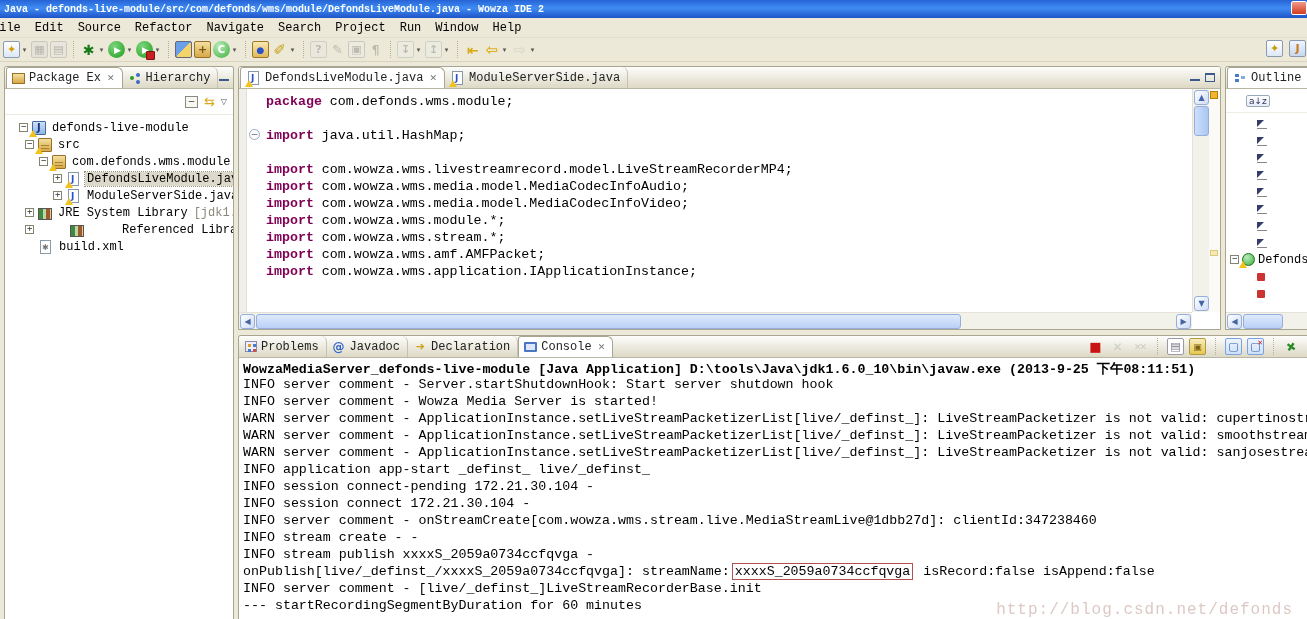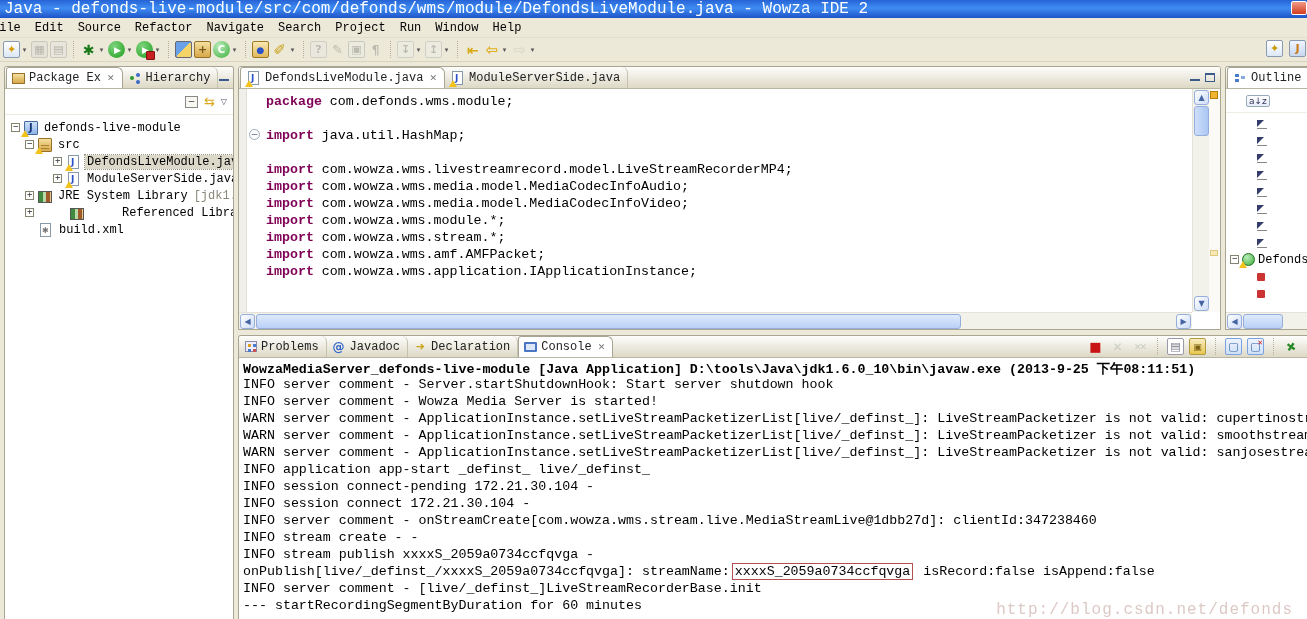--- a/index.html
+++ b/index.html
@@ -4,21 +4,21 @@
 <style>
   html,body{margin:0;padding:0;}
   body{background:#888;}
   *{box-sizing:border-box;}
   .screen{position:relative;width:1307px;height:619px;background:#ece9d8;overflow:hidden;
     font-family:"Liberation Mono","DejaVu Sans Mono",monospace;font-size:12px;color:#000;}
 
   
   .titlebar{height:18px;background:linear-gradient(180deg,#2663d6 0%,#3f8cf3 45%,#1e54c8 100%);
     display:flex;align-items:center;padding-left:4px;position:relative;}
-  .title-text{color:#fff;font-weight:normal;font-size:16px;white-space:nowrap;}
+  .title-text{color:#fff;font-weight:bold;font-size:10px;white-space:nowrap;}
   .title-close{position:absolute;right:0;top:1px;width:16px;height:14px;border-radius:2px;
     background:linear-gradient(#f09a8a,#d33c1e);border:1px solid #fff;}
 
   
   .menubar{height:20px;display:flex;align-items:center;background:#ece9d8;border-bottom:1px solid #e2dfcf;}
   .menu-item{padding:2px 7px;white-space:nowrap;cursor:default;}
   .menu-item:first-child{margin-left:-15px;}
 
   
   .toolbar{height:24px;display:flex;align-items:center;padding-left:2px;background:#ece9d8;
@@ -312,29 +312,34 @@
             <span class="chm chm-min"></span>
             <span class="chm chm-max"></span>
           </span>
         </div>
       <div class="viewbar">
         <span class="vb-ic vb-collapse">−</span>
         <span class="vb-ic vb-link">⇆</span>
         <span class="vb-ic vb-menu">▽</span>
       </div>
       <div class="tree" id="pkg-tree">
-          <div class="trow" style="padding-left: 6px;">
+          <div class="trow" style="padding-left: 6px; margin-left: 8px;">
             <span class="exp minus"></span>
             <span class="ti ti-java-project warn"></span>
             <span class="lbl">defonds-live-module</span>
           </div>
           <div class="trow" style="padding-left: 20px;">
             <span class="exp minus"></span>
             <span class="ti ti-source-folder warn"></span>
             <span class="lbl">src</span>
+          </div>
+          <div class="trow" style="padding-left: 34px;">
+            <span class="exp minus"></span>
+            <span class="ti ti-package warn"></span>
+            <span class="lbl">com.defonds.wms.module</span>
           </div>
           <div class="trow sel" style="padding-left: 48px;">
             <span class="exp plus"></span>
             <span class="ti ti-java-file warn"></span>
             <span class="lbl">DefondsLiveModule.java</span>
           </div>
           <div class="trow" style="padding-left: 48px;">
             <span class="exp plus"></span>
             <span class="ti ti-java-file warn"></span>
             <span class="lbl">ModuleServerSide.java</span>

